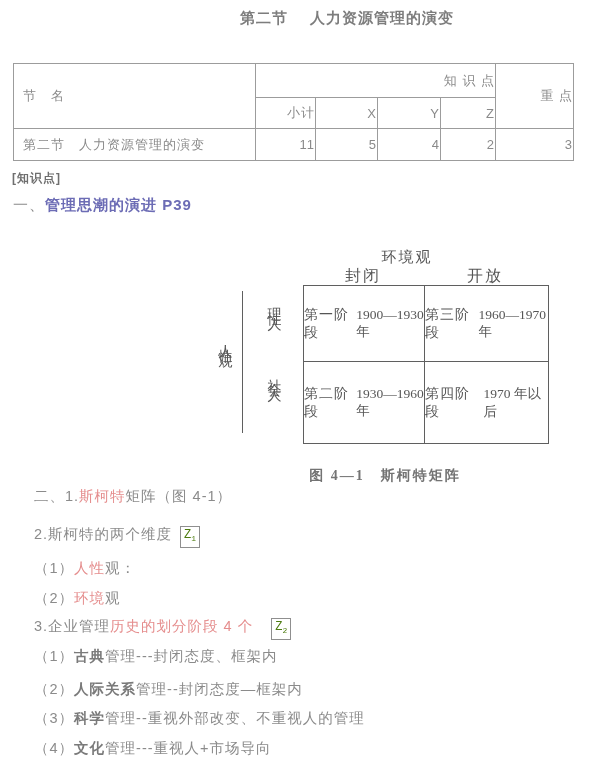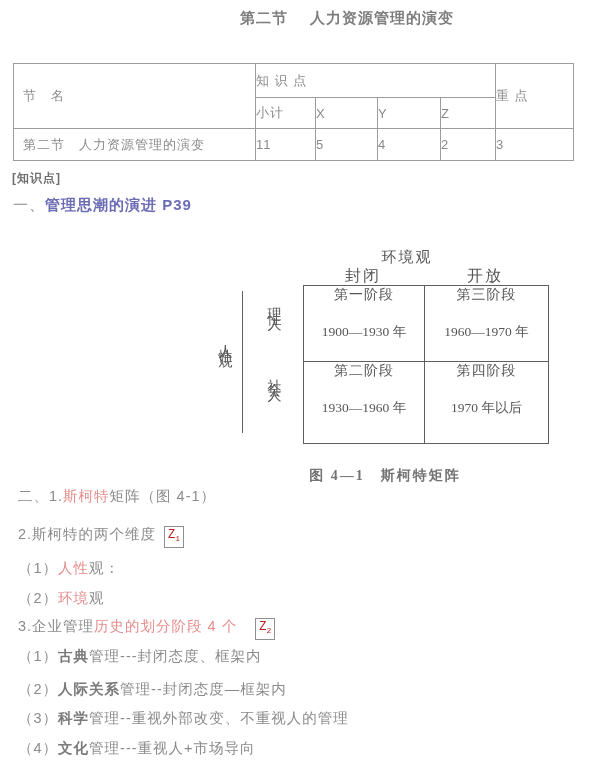--- a/index.html
+++ b/index.html
@@ -12,62 +12,62 @@
     position:absolute;top:9px;left:240px;font-size:15px;font-weight:bold;color:#7d7d7d;
     letter-spacing:1px;white-space:nowrap;
   }
   .doc-title .t2{margin-left:22px;}
   
   table.kp{
     position:absolute;left:13px;top:63px;border-collapse:collapse;table-layout:fixed;
     color:#8a8a8a;font-size:13px;
   }
   table.kp td,table.kp th{
-    border:1px solid #9c9c9c;font-weight:normal;text-align:left;vertical-align:middle;
+    border:1px solid #9c9c9c;font-weight:normal;text-align:right;vertical-align:middle;
     padding:0;letter-spacing:1px;
   }
   table.kp .r1{height:34px;}
   table.kp .r2{height:31px;}
   table.kp .r3{height:32px;}
   table.kp .left{text-align:left;padding-left:9px;}
   
   .kp-label{position:absolute;left:12px;top:170px;font-size:12px;font-weight:bold;color:#6f6f6f;letter-spacing:1px;}
   .h1{position:absolute;left:13px;top:196px;font-size:15px;color:#8b8b8b;letter-spacing:1px;}
   .h1 .lnk{font-weight:bold;color:#6c6cb5;}
   
   .figure{position:absolute;left:0;top:245px;width:609px;height:243px;
     font-family:"Liberation Serif","DejaVu Serif",serif;color:#565656;}
   .fig-env{position:absolute;left:285px;top:3px;width:244px;text-align:center;font-size:15px;letter-spacing:2px;}
   .fig-col{position:absolute;top:21px;font-size:16px;letter-spacing:2px;}
   .fig-col.closed{left:303px;width:120px;text-align:center;}
   .fig-col.open{left:423px;width:124px;text-align:center;}
   .matrix{position:absolute;left:303px;top:40px;width:244px;height:157px;border:1px solid #5f5f5f;}
   .matrix .vdiv{position:absolute;left:120px;top:0;width:1px;height:100%;background:#5f5f5f;}
   .matrix .hdiv{position:absolute;left:0;top:75px;width:100%;height:1px;background:#5f5f5f;}
-  .cell{position:absolute;display:flex;flex-direction:column;align-items:center;gap:19px;}
+  .cell{position:absolute;display:flex;flex-direction:row;align-items:center;justify-content:center;gap:4px;}
   .cell .ct{font-size:14px;letter-spacing:1px;}
   .cell .cp{font-size:13.5px;}
   .c1{left:0;top:0;width:120px;height:75px;}
   .c3{left:121px;top:0;width:123px;height:75px;}
   .c2{left:0;top:76px;width:120px;height:81px;}
   .c4{left:121px;top:76px;width:123px;height:81px;}
   .vlab{writing-mode:vertical-rl;text-orientation:upright;font-size:14px;letter-spacing:5px;position:absolute;white-space:nowrap;}
   .axis-y{left:216px;top:88px;}
   .axis-line{position:absolute;left:242px;top:46px;width:1px;height:142px;background:#5f5f5f;}
   .rowlab-top{left:265px;top:51px;}
   .rowlab-bot{left:265px;top:122px;}
   .fig-caption{position:absolute;left:280px;top:222px;width:210px;text-align:center;
     font-size:14px;font-weight:600;letter-spacing:2px;color:#737373;}
   
-  .para{position:absolute;left:18px;font-size:14.5px;color:#8b8b8b;letter-spacing:1px;white-space:nowrap;}
+  .para{position:absolute;left:34px;font-size:14.5px;color:#8b8b8b;letter-spacing:1px;white-space:nowrap;}
   .para .g{color:#8b8b8b;}
   .para .r{color:#e58d8d;}
   .para .b{color:#7a7a7a;font-weight:bold;}
   .zbox{
-    display:inline-block;border:1px solid #8f8f8f;color:#b91c1c;font-size:12px;line-height:14px;
+    display:inline-block;border:1px solid #8f8f8f;color:#4d7c0f;font-size:12px;line-height:14px;
     padding:1px 3px 1px 3px;margin-left:8px;letter-spacing:0;vertical-align:1px;
     font-family:"Liberation Mono","DejaVu Sans Mono",monospace;
   }
   .zbox sub{font-size:8px;}
   .zbox.wide-gap{margin-left:18px;}
 </style>
 </head>
 <body>
 
 <div id="page">

